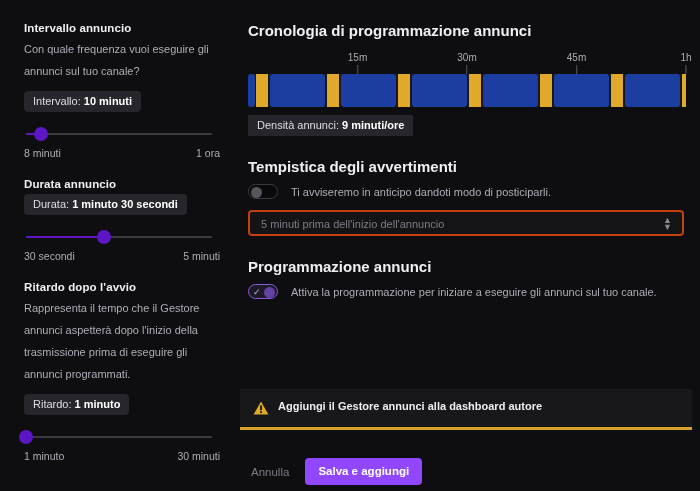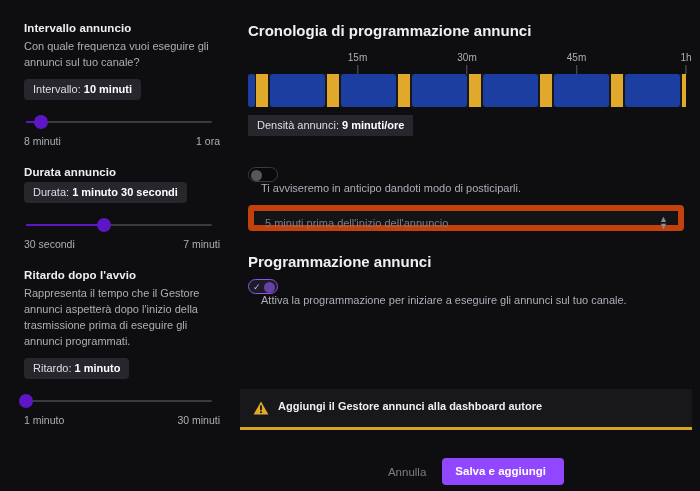--- a/index.html
+++ b/index.html
@@ -36,21 +36,21 @@
   .section { margin-bottom: 19px; }
   .sec-title {
     font-size: 11.5px;
     font-weight: bold;
     color: #efeff1;
     margin: 0 0 4px 0;
     letter-spacing: .1px;
   }
   .sec-desc {
     font-size: 11px;
-    line-height: 16px;
+    line-height: 22px;
     color: #adadb8;
     margin: 0 0 9px 0;
   }
   .pill {
     display: inline-block;
     background: #26262c;
     border-radius: 4px;
     padding: 4px 9px 5px 9px;
     font-size: 11px;
     color: #dedee3;
@@ -156,21 +156,21 @@
     margin-top: 8px;
     background: #26262c;
     border-radius: 0;
     padding: 4px 9px 5px 9px;
     font-size: 11px;
     color: #dedee3;
   }
   .density b { color: #fff; }
 
   
-  .tgl-row { display: flex; margin-top: 9px; flex-direction: column; }
+  .tgl-row { display: flex; align-items: center; margin-top: 9px; }
   .toggle {
     position: relative;
     width: 30px; height: 15px;
     border-radius: 9px;
     flex: 0 0 auto;
     box-sizing: border-box;
   }
   .toggle.off { background: #0a0a0c; border: 1px solid #3a3a41; }
   .toggle.off .knob {
     position: absolute; left: 2px; top: 2px;
@@ -193,21 +193,21 @@
     margin-left: 13px;
   }
 
   
   .select {
     position: relative;
     margin-top: 11px;
     width: 436px;
     height: 26px;
     background: #141417;
-    border: 6px solid #c2410c;
+    border: 2px solid #c2410c;
     border-radius: 4px;
     box-sizing: border-box;
   }
   .select .val {
     position: absolute;
     left: 11px; top: 6px;
     font-size: 11px;
     color: #7c7c87;
   }
   .select .arrows {
@@ -248,47 +248,47 @@
   .notice-body {
     font-size: 11px;
     line-height: 15px;
     color: #c4c4cc;
     margin: 0;
   }
 
   
   .footer {
     position: absolute;
-    left: 248px;
+    left: 239px;
     top: 452px;
     width: 452px;
     height: 39px;
     display: flex;
     align-items: center;
-    justify-content: center;
+    justify-content: flex-start;
     box-sizing: border-box;
     padding-right: 8px;
   }
   .btn-cancel {
     font-size: 11.5px;
     color: #7c7c87;
     background: none;
     border: none;
     padding: 6px 12px;
     cursor: pointer;
     font-family: inherit;
   }
   .btn-primary {
     font-size: 11.5px;
     font-weight: bold;
     color: #ffffff;
     background: #9147ff;
     border: none;
     border-radius: 4px;
-    padding: 7px 18px 8px 13px;
+    padding: 7px 13px 8px 13px;
     margin-left: 4px;
     cursor: pointer;
     font-family: inherit;
   }
 </style>
 </head>
 <body>
 
 <div class="app">
 
@@ -318,21 +318,21 @@
         <span>Durata:</span>
         <b>1 minuto 30 secondi</b>
       </div>
       <div class="slider">
         <div class="track"></div>
         <div class="fill" style="width: 42%;"></div>
         <div class="thumb" style="left: 42%;"></div>
       </div>
       <div class="range-labels">
         <span>30 secondi</span>
-        <span>7 minuti</span>
+        <span>5 minuti</span>
       </div>
     </div>
 
     <div class="section">
       <div class="sec-title">Ritardo dopo l'avvio</div>
       <div class="sec-desc">Rappresenta il tempo che il Gestore annunci aspetterà dopo l'inizio della trasmissione prima di eseguire gli annunci programmati.</div>
       <div class="pill">
         <span>Ritardo:</span>
         <b>1 minuto</b>
       </div>
@@ -392,20 +392,21 @@
 
     <div class="density">
       <span>Densità annunci:</span>
       <b>9 minuti/ore</b>
     </div>
 
     <div class="block-gap"></div>
 
     
     <div>
+      <div class="r-title">Tempistica degli avvertimenti</div>
       <div class="tgl-row">
         <div class="toggle off">
           <span class="knob"></span>
         </div>
         <div class="tgl-label">Ti avviseremo in anticipo dandoti modo di posticiparli.</div>
       </div>
       <div class="select">
         <span class="val">5 minuti prima dell'inizio dell'annuncio</span>
         <span class="arrows">▲<br>▼</span>
       </div>

